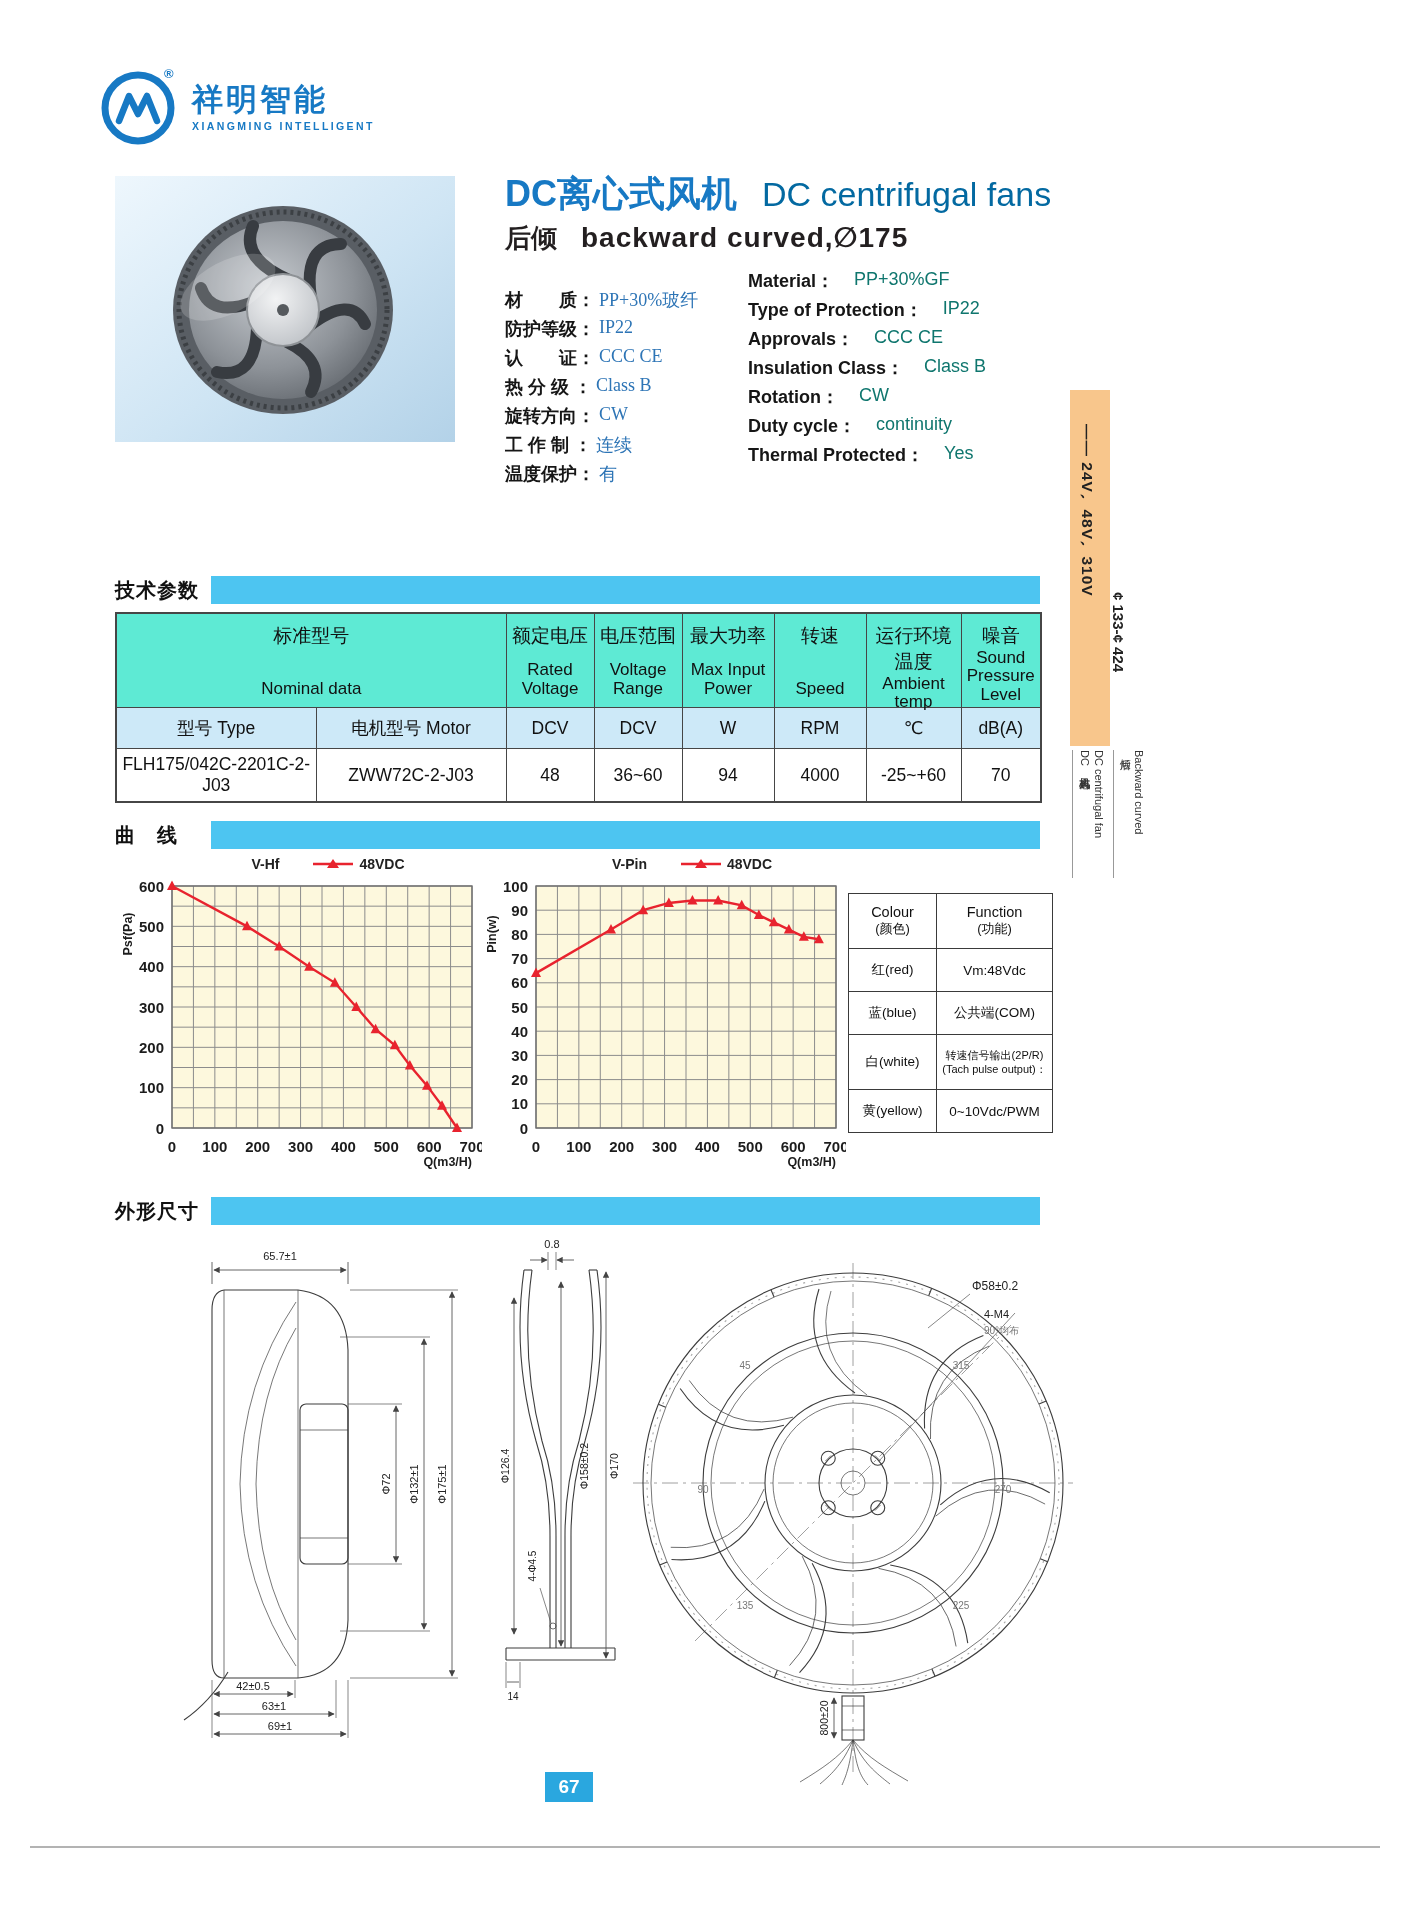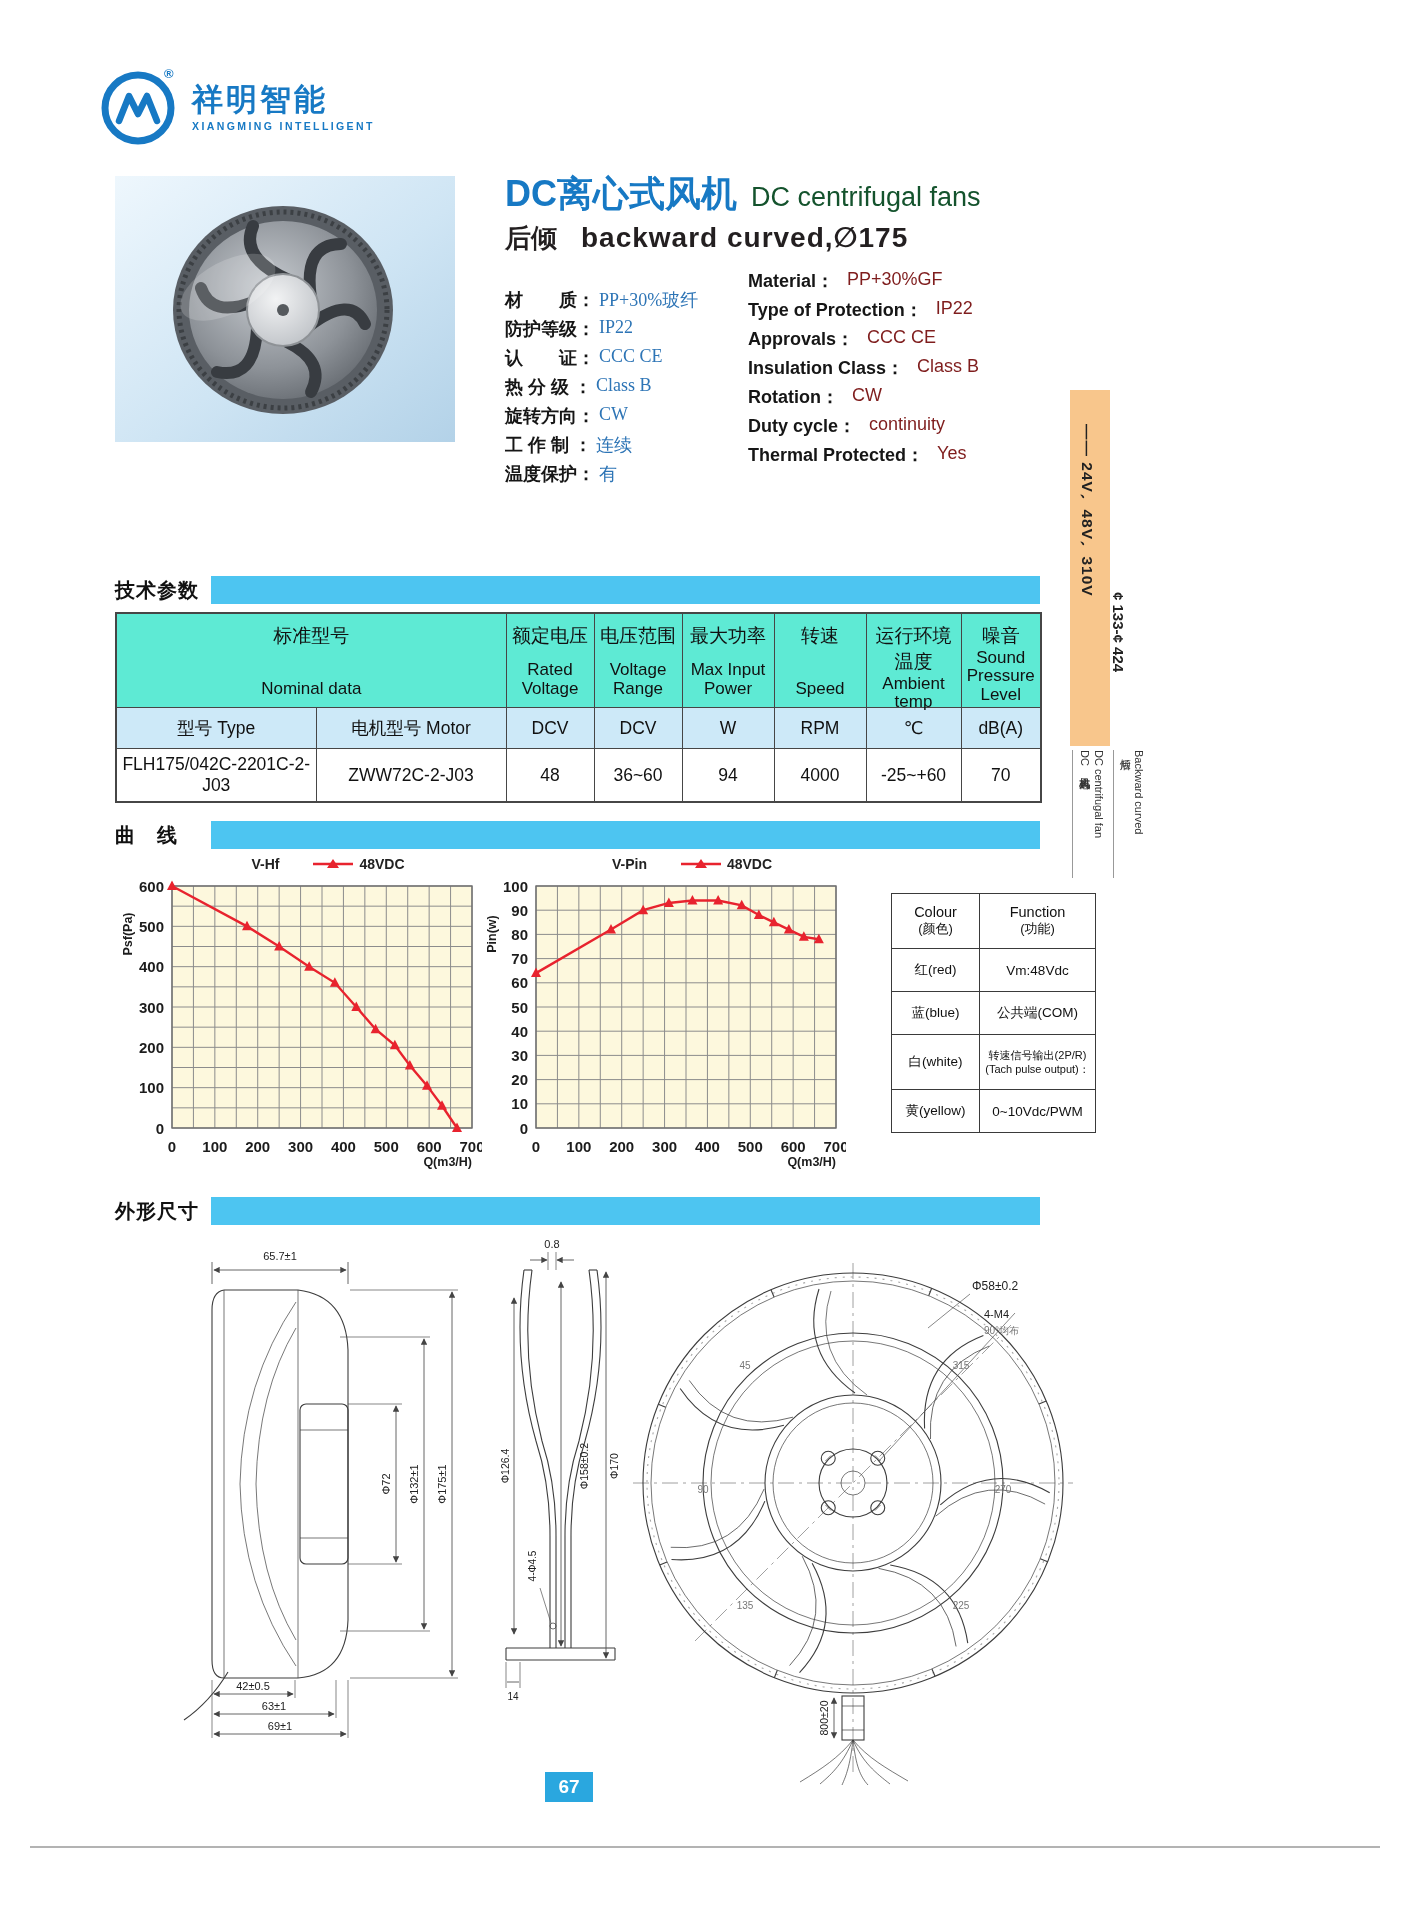--- a/index.html
+++ b/index.html
@@ -10,32 +10,32 @@
   
   .logo-wrap{left:98px;top:68px;display:flex;align-items:center;gap:14px;}
   .logo-text .cn{font-size:31px;font-weight:bold;color:#1779c4;letter-spacing:3px;line-height:1.05;}
   .logo-text .en{font-size:10.5px;font-weight:bold;color:#1779c4;letter-spacing:2.4px;margin-top:3px;}
   .reg{position:absolute;left:164px;top:66px;font-size:13px;color:#1779c4;font-weight:bold;}
 
   
   .title-block{left:505px;top:170px;width:560px;}
   .t1{display:flex;align-items:baseline;}
   .t1 .cn{font-size:36px;font-weight:bold;color:#1779c4;}
-  .t1 .en{font-size:27px;color:#14532d;margin-left:14px;}
+  .t1 .en{font-size:34px;color:#0369a1;margin-left:25px;}
   .t2{display:flex;align-items:baseline;margin-top:2px;}
   .t2 .cn{font-size:26px;font-weight:bold;color:#231f20;}
   .t2 .en{font-size:28px;font-weight:bold;color:#231f20;margin-left:24px;letter-spacing:1px;}
   .specs{margin-top:10px;}
   .spec-row{display:flex;height:29px;align-items:center;font-size:18px;}
   .spec-cn{width:243px;display:flex;margin-top:38px;}
   .spec-cn-label{font-weight:bold;color:#161616;white-space:pre;}
   .spec-cn-value{color:#2e75b6;margin-left:4px;font-family:Liberation Serif, serif;}
   .spec-en{display:flex;}
   .spec-en-label{font-weight:bold;color:#161616;white-space:pre;}
-  .spec-en-value{margin-left:13px;color:#7f1d1d;}
+  .spec-en-value{margin-left:20px;color:#0f766e;}
 
   
   .section{left:115px;width:925px;height:30px;display:flex;align-items:center;}
   .sec-title{font-size:20px;font-weight:bold;color:#111;width:96px;letter-spacing:1px;}
   .sec-bar{flex:1;height:28px;background:#4dc5f1;}
 
   
   .tech-table{border-collapse:collapse;width:925px;table-layout:fixed;border:2px solid #464646;}
   .tech-table td{border:1px solid #464646;text-align:center;vertical-align:middle;color:#111;padding:0 2px;}
   .th1 td{background:#5eead4;height:93px;}
@@ -47,21 +47,21 @@
 
   
   .chart-block{width:366px;}
   .chart-head{display:flex;justify-content:center;align-items:center;gap:34px;height:24px;margin-left:54px;}
   .chart-title{font-size:14px;font-weight:bold;color:#222;}
   .leg{display:flex;align-items:center;gap:6px;font-size:14px;font-weight:bold;color:#222;}
   .plot .tick{font-size:15px;font-weight:600;fill:#1c1c1c;}
   .plot .axname{font-size:12.5px;font-weight:600;fill:#1c1c1c;}
 
   
-  .wire-table{border-collapse:collapse;width:204px;table-layout:fixed;border:1.5px solid #3a3a3a;margin-left:43px;}
+  .wire-table{border-collapse:collapse;width:204px;table-layout:fixed;border:1.5px solid #3a3a3a;}
   .wire-table td{border:1px solid #3a3a3a;text-align:center;vertical-align:middle;color:#111;}
   .wt-h td{height:52px;font-size:14.5px;}
   .wt-h .sub{font-size:13px;}
   .wt-r td{height:40px;font-size:13.5px;}
   .wt-r3 td{height:52px;}
   .wt-small{font-size:11px;line-height:1.3;}
 
   
   .draw line,.draw path,.draw rect,.draw circle{stroke:#3d3d3d;fill:none;stroke-width:1.1px;}
   .draw .dim{stroke:#555;stroke-width:0.9px;}

